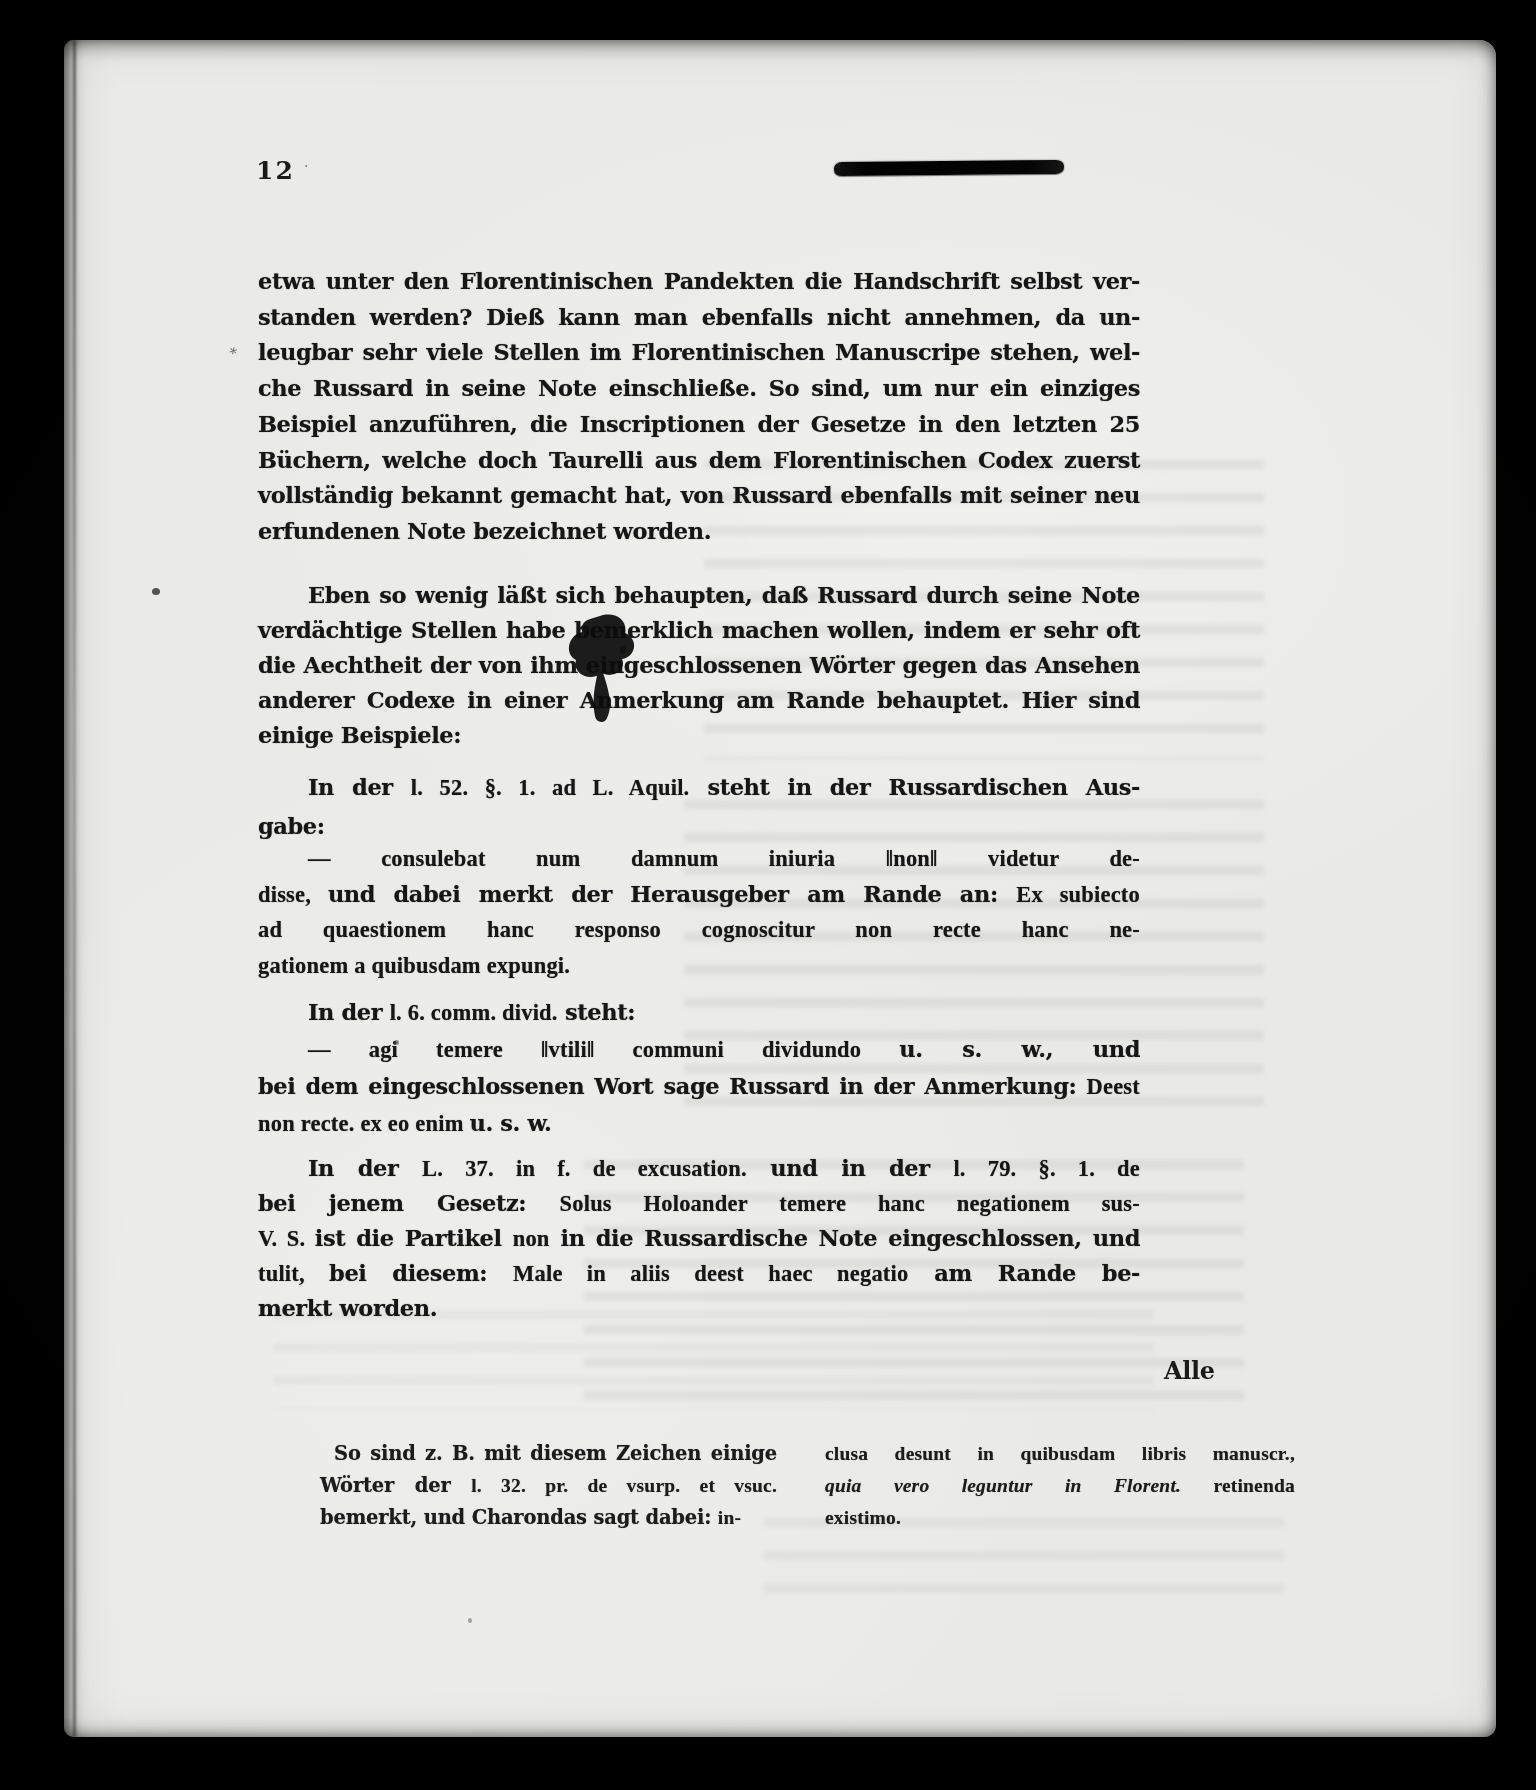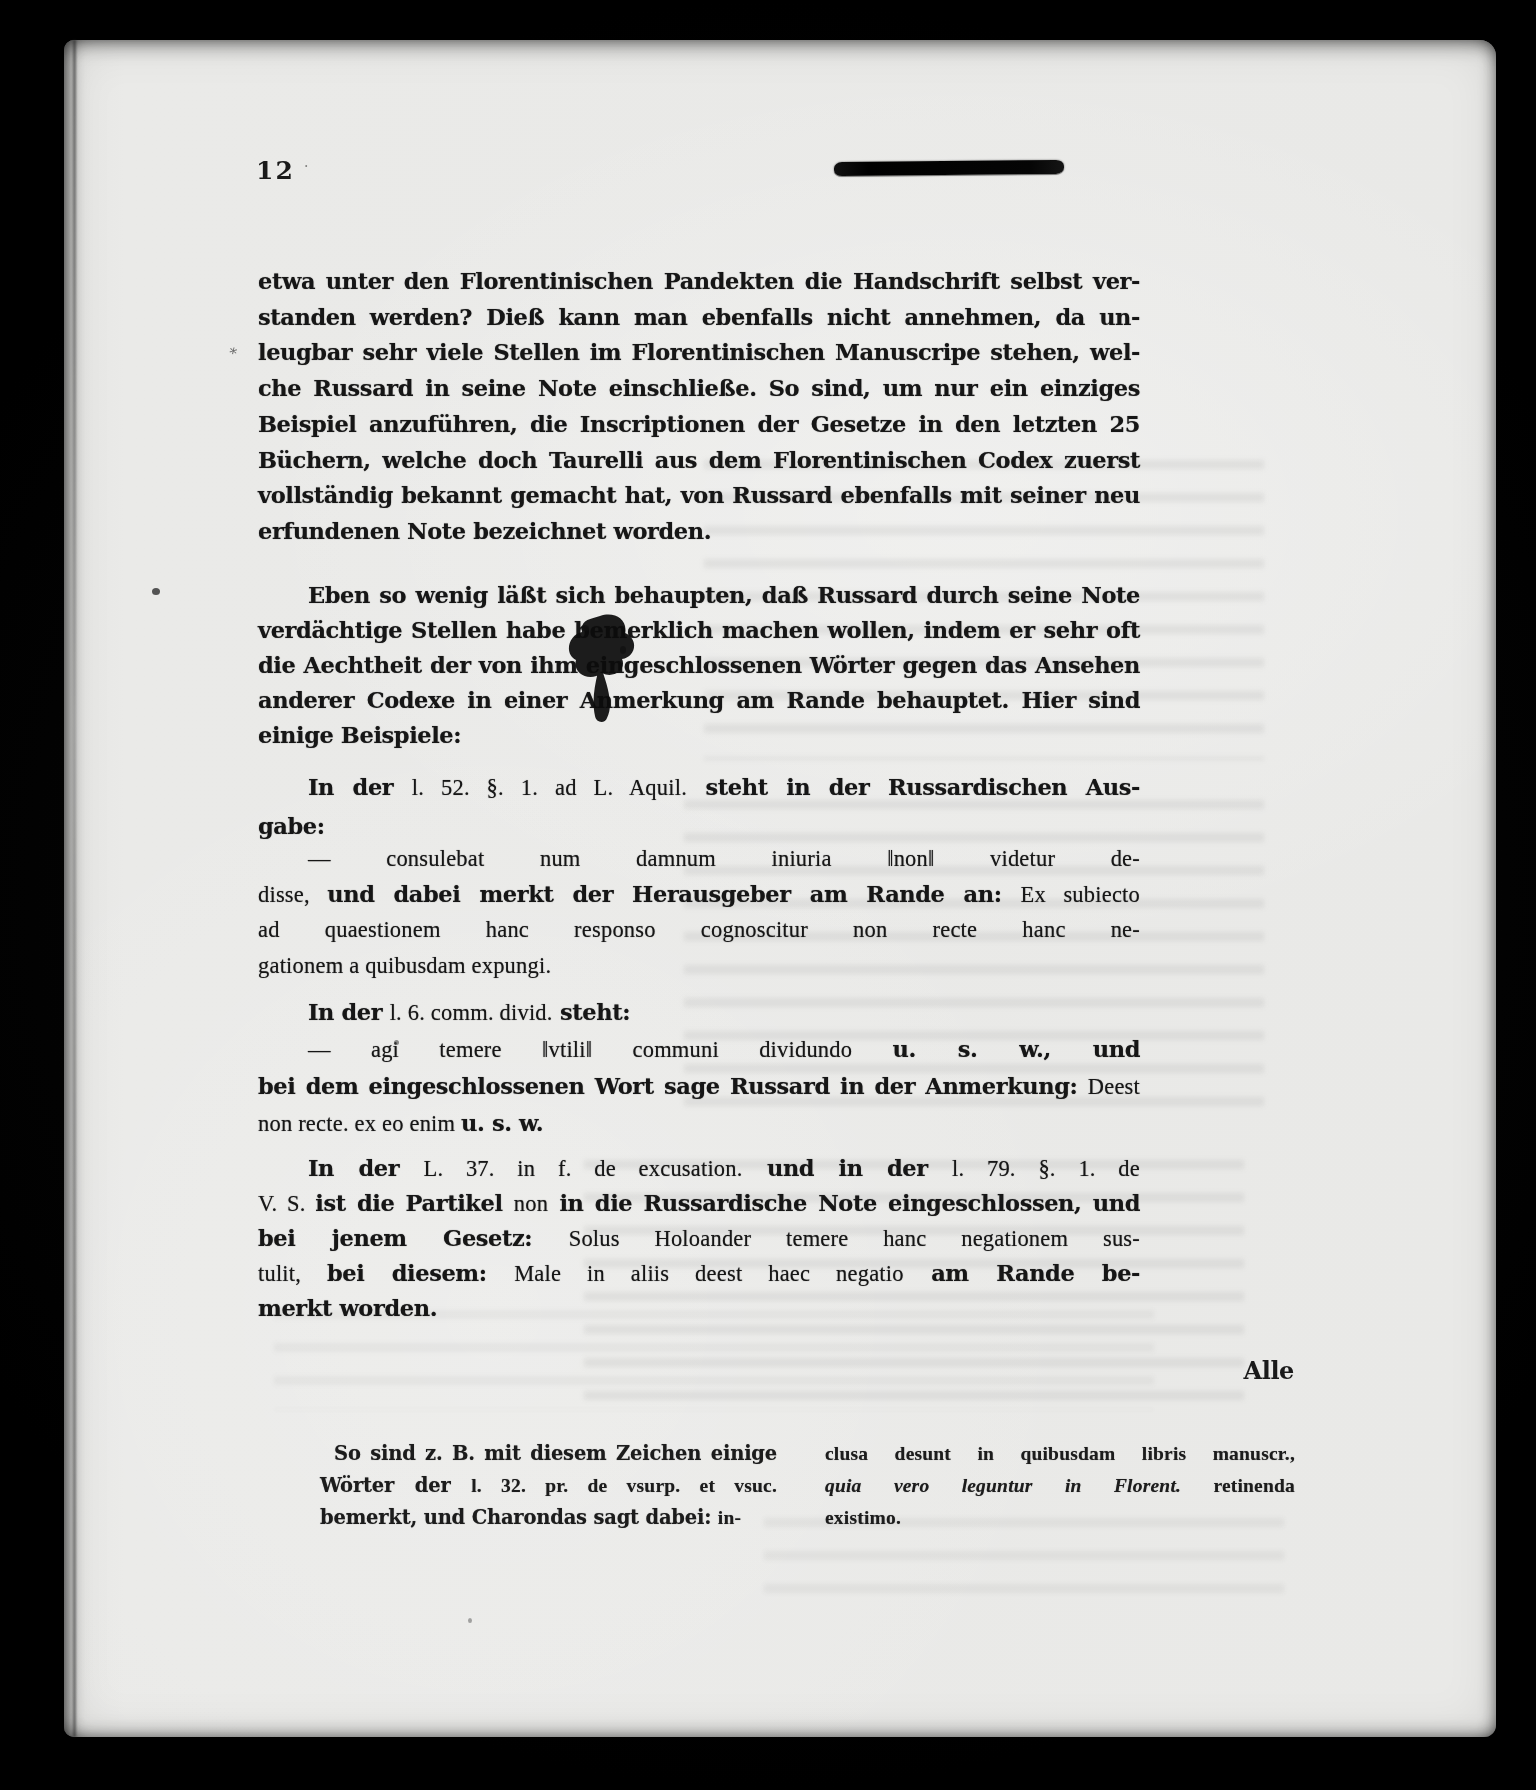--- a/index.html
+++ b/index.html
@@ -36,23 +36,23 @@
   .para-1{top:538px;line-height:35px;}
   .para-2{top:728px;line-height:38px;}
   .para-3{top:801px;line-height:34.5px;}
   .para-4{top:955px;line-height:35px;}
   .para-5{top:991px;line-height:36px;}
   .para-6{top:1111px;line-height:34px;}
   .line{text-align:justify;text-align-last:justify;text-justify:inter-word;white-space:normal;}
   .line.last{text-align-last:left;}
   .line.indent{text-indent:50px;}
   .f{font-family:"DejaVu Serif",serif;font-weight:700;letter-spacing:-0.4px;}
-  .a{font-family:"Liberation Serif",serif;font-weight:400;letter-spacing:0.2px;}
+  .a{font-family:"Liberation Serif",serif;font-weight:700;letter-spacing:0.2px;}
   .ai{font-family:"Liberation Serif",serif;font-weight:400;font-style:italic;letter-spacing:0.2px;}
-  .catchword{position:absolute;left:1100px;top:1316px;width:130px;text-align:right;
+  .catchword{position:absolute;left:1100px;top:1316px;width:130px;
         font-size:24px;color:#1a1a1a;}
   .fncol{position:absolute;color:#1c1c1c;font-size:19.5px;text-shadow:0 0 0.8px rgba(20,20,20,.5);}
   .fncol .line{line-height:32px;margin-left:30px;}
   .fncol .line.indent{text-indent:14px;}
   .fncol .f{letter-spacing:-0.2px;}
   .fncol .a,.fncol .ai{font-weight:700;}
   #footnote-left{left:226px;top:1398px;width:487px;}
   #footnote-right{left:731px;top:1398px;width:500px;}
   .ink-blot{position:absolute;left:498px;top:570px;filter:blur(0.7px);}
   .mark-asterisk{position:absolute;left:166px;top:300px;font-size:15px;color:#3a3a3a;
@@ -120,22 +120,22 @@
         <div class="para para-4">
           <div class="line last indent"><span class="f">In der </span><span class="a">l. 6. comm. divid.</span><span class="f"> steht:</span></div>
         </div>
         <div class="para para-5">
           <div class="line indent"><span class="a">— agi temere ‖vtili‖ communi dividundo </span><span class="f">u. s. w., und</span></div>
           <div class="line"><span class="f">bei dem eingeschlossenen Wort sage Russard in der Anmerkung: </span><span class="a">Deest</span></div>
           <div class="line last"><span class="a">non recte. ex eo enim </span><span class="f">u. s. w.</span></div>
         </div>
         <div class="para para-6">
           <div class="line indent"><span class="f">In der </span><span class="a">L. 37. in f. de excusation.</span><span class="f"> und in der </span><span class="a">l. 79. §. 1. de</span></div>
+          <div class="line"><span class="f">bei jenem Gesetz: </span><span class="a">Solus Holoander temere hanc negationem sus-</span></div>
           <div class="line"><span class="a">V. S. </span><span class="f">ist die Partikel </span><span class="a">non</span><span class="f"> in die Russardische Note eingeschlossen, und</span></div>
-          <div class="line"><span class="f">bei jenem Gesetz: </span><span class="a">Solus Holoander temere hanc negationem sus-</span></div>
           <div class="line"><span class="a">tulit, </span><span class="f">bei diesem: </span><span class="a">Male in aliis deest haec negatio</span><span class="f"> am Rande be-</span></div>
           <div class="line last"><span class="f">merkt worden.</span></div>
         </div>
       </div>
 
     <div class="catchword f">Alle</div>
 
     <div id="footnote">
       <div id="footnote-left" class="fncol">
           <div class="line indent"><span class="f">So sind z. B. mit diesem Zeichen einige</span></div>

